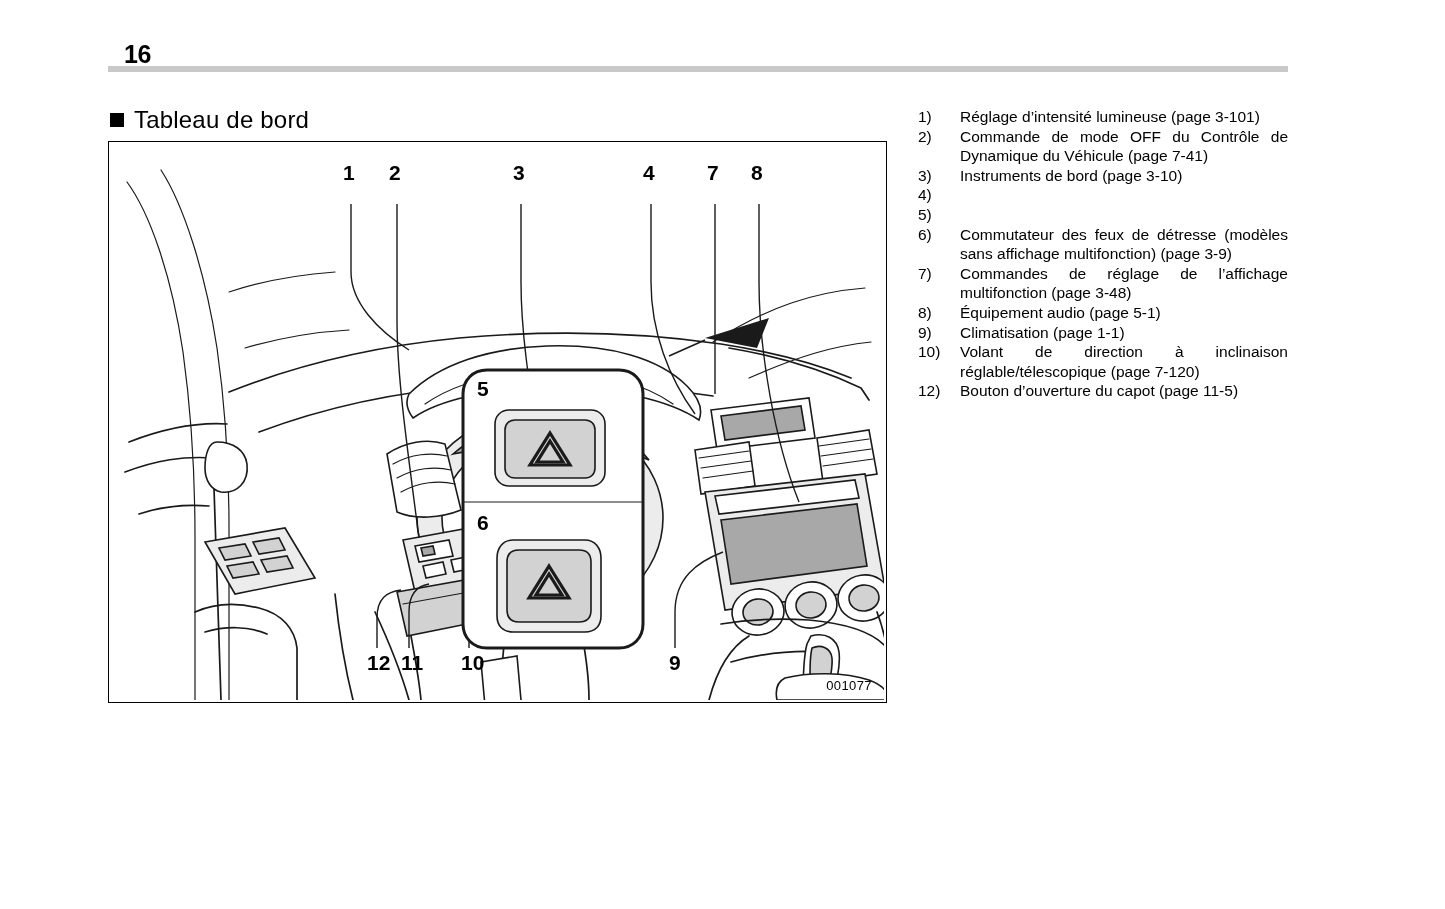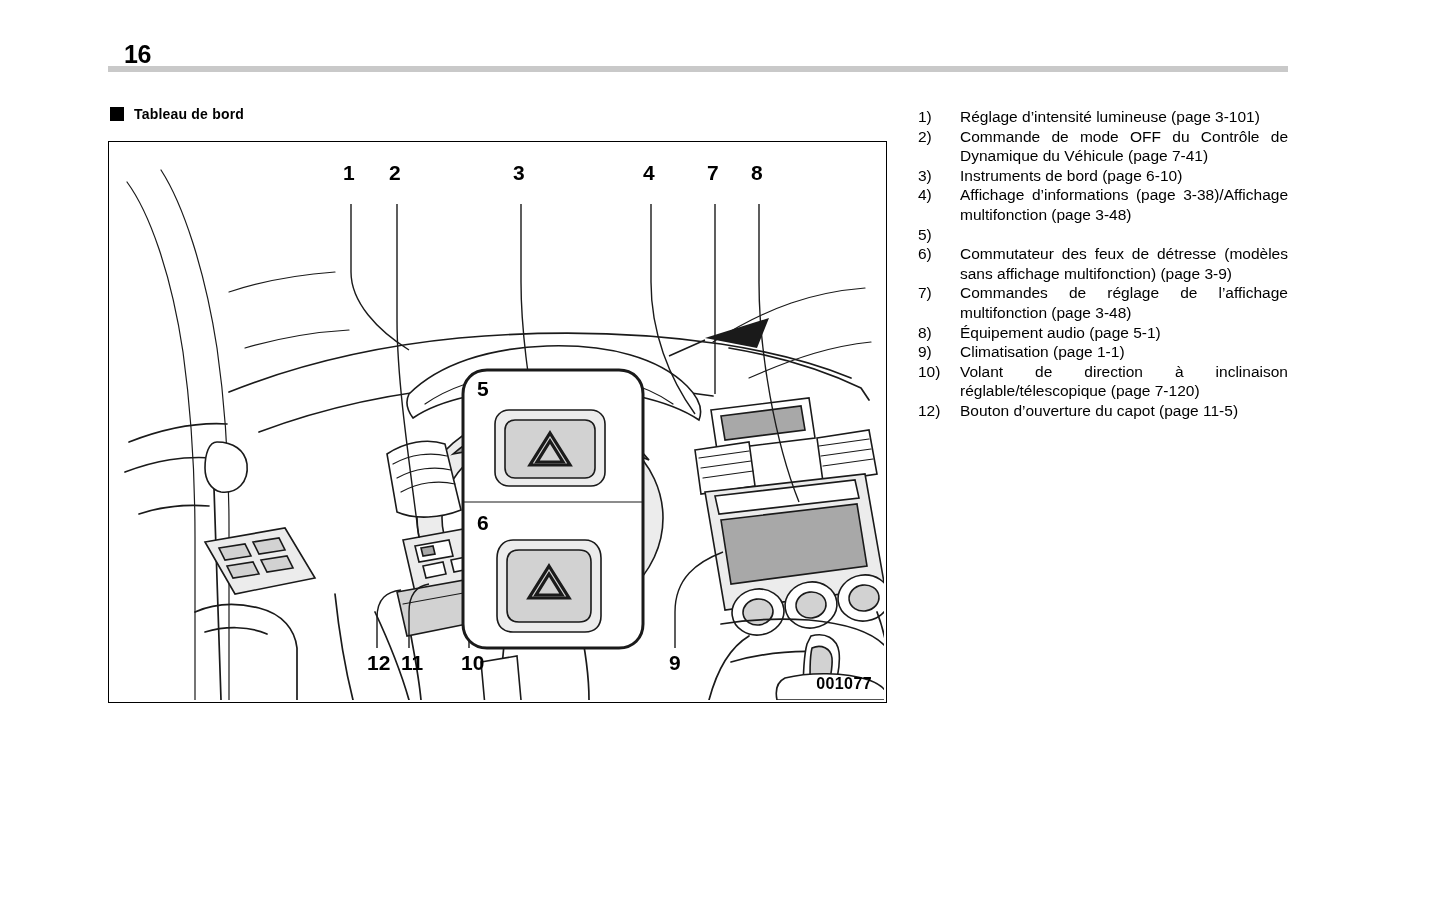--- a/index.html
+++ b/index.html
@@ -58,43 +58,43 @@
     align-items: center;
     gap: 10px;
   }
   .section-bullet {
     width: 14px;
     height: 14px;
     background: #000;
     display: inline-block;
   }
   .section-title-text {
-    font-size: 14px;
-    font-weight: bold;
+    font-size: 24px;
+    font-weight: normal;
     letter-spacing: 0.2px;
   }
 
   
   .figure-box {
     position: absolute;
     left: 108px;
     top: 141px;
     width: 777px;
     height: 560px;
     border: 1px solid #000;
     background: #fff;
     overflow: hidden;
   }
   .figure-svg { display: block; }
   .figure-id {
     position: absolute;
     right: 14px;
     bottom: 9px;
-    font-size: 16px;
-    font-weight: bold;
+    font-size: 13px;
+    font-weight: normal;
     letter-spacing: 0.4px;
   }
 
   
   .legend {
     position: absolute;
     left: 918px;
     top: 107px;
     width: 370px;
   }
@@ -352,26 +352,25 @@
       <span class="legend-text">Réglage d’intensité lumineuse (page 3-101)</span>
     </div>
 
     <div class="legend-item">
       <span class="legend-num">2)</span>
       <span class="legend-text">Commande de mode OFF du Contrôle de Dynamique du Véhicule (page 7-41)</span>
     </div>
 
     <div class="legend-item">
       <span class="legend-num">3)</span>
-      <span class="legend-text nojust">Instruments de bord (page 6-10)</span>
+      <span class="legend-text nojust">Instruments de bord (page 3-10)</span>
     </div>
 
     <div class="legend-item">
       <span class="legend-num">4)</span>
-      <span class="legend-text">Affichage d’informations (page 3-38)/Affichage multifonction (page 3-48)</span>
     </div>
 
     <div class="legend-item">
       <span class="legend-num">5)</span>
     </div>
 
     <div class="legend-item">
       <span class="legend-num">6)</span>
       <span class="legend-text">Commutateur des feux de détresse (modèles sans affichage multifonction) (page 3-9)</span>
     </div>

